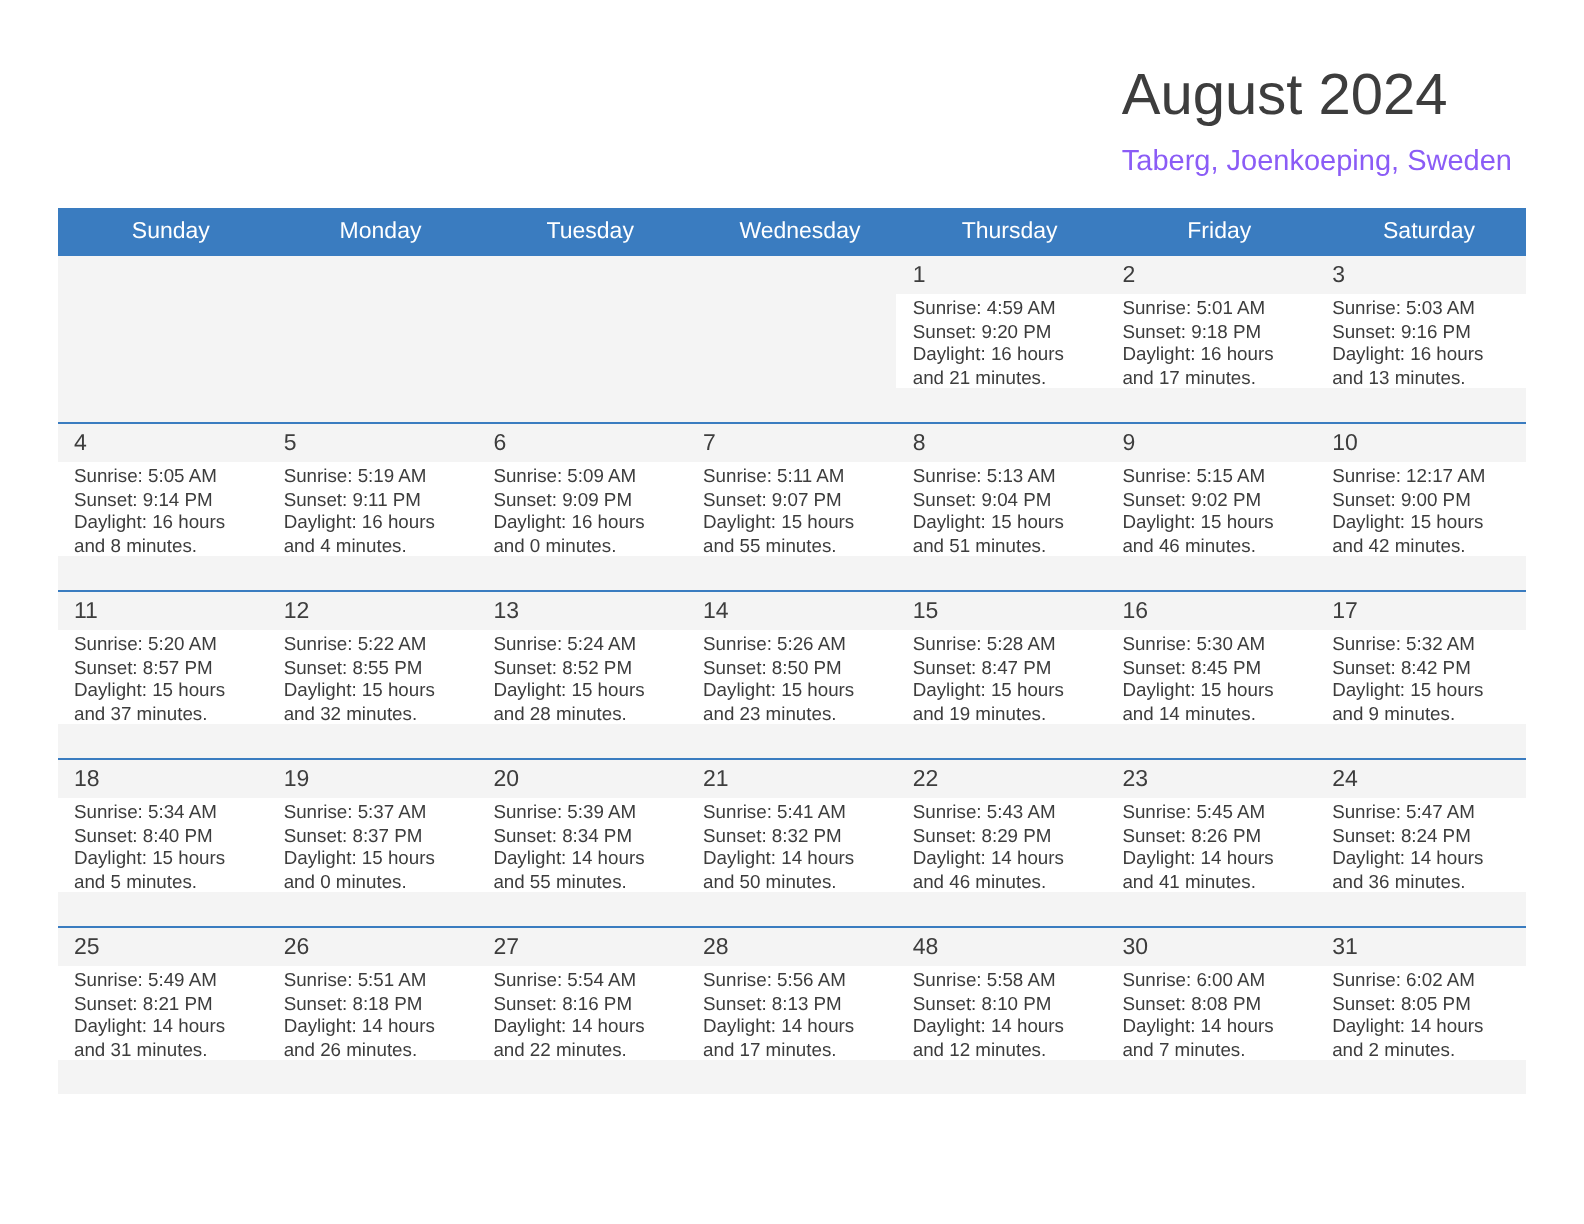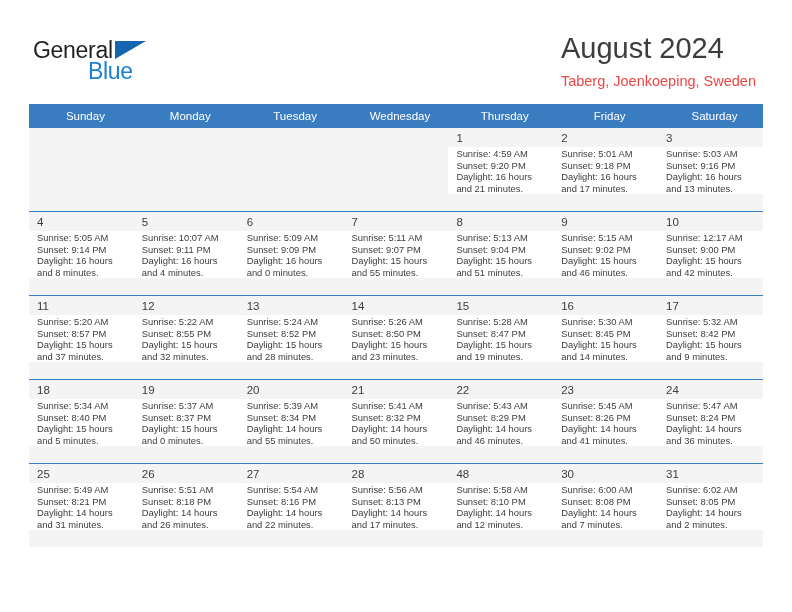--- a/index.html
+++ b/index.html
@@ -71,21 +71,21 @@
   }
   .month-title {
     font-size: 29px;
     font-weight: normal;
     color: #3d3d3d;
     line-height: 36px;
     white-space: nowrap;
   }
   .location-sub {
     font-size: 14.5px;
-    color: #ef4444;
+    color: #8b5cf6;
     line-height: 22px;
     margin-top: 4px;
     white-space: nowrap;
   }
 
   
   .calendar {
     position: absolute;
     left: 29px;
     top: 104px;
@@ -139,25 +139,20 @@
     background: #f4f4f4;
   }
 </style>
 </head>
 <body>
 
 <div class="page">
 
   <div class="header">
 
-    <div class="logo">
-      <span class="logo-general">General</span>
-      <span class="logo-triangle"></span>
-      <span class="logo-blue">Blue</span>
-    </div>
 
     <div class="title-block">
       <div class="month-title">August 2024</div>
       <div class="location-sub">Taberg, Joenkoeping, Sweden</div>
     </div>
 
   </div>
 
   <table class="calendar">
     <thead>
@@ -230,21 +225,21 @@
             <div>Sunset: 9:14 PM</div>
             <div>Daylight: 16 hours</div>
             <div>and 8 minutes.</div>
           </div>
         </div>
           </td>
         <td>
             <div class="cell-inner">
           <div class="daynum">5</div>
           <div class="dayinfo">
-            <div>Sunrise: 10:07 AM</div>
+            <div>Sunrise: 5:19 AM</div>
             <div>Sunset: 9:11 PM</div>
             <div>Daylight: 16 hours</div>
             <div>and 4 minutes.</div>
           </div>
         </div>
           </td>
         <td>
             <div class="cell-inner">
           <div class="daynum">6</div>
           <div class="dayinfo">

